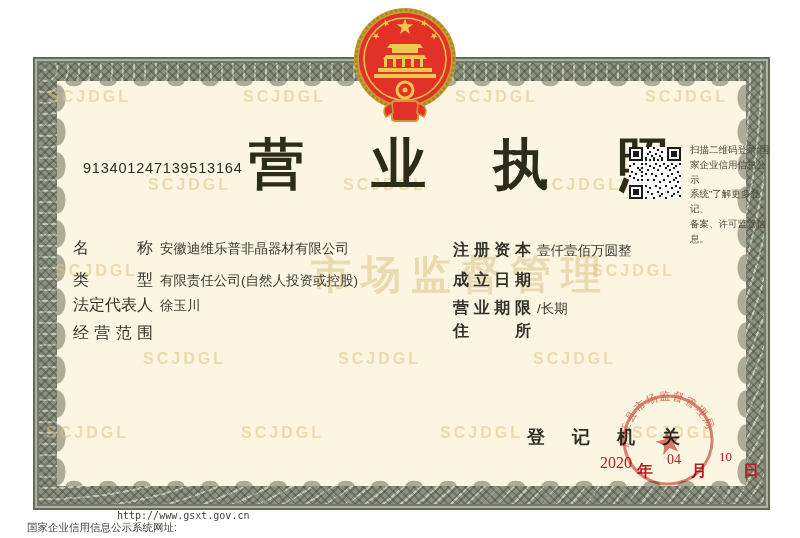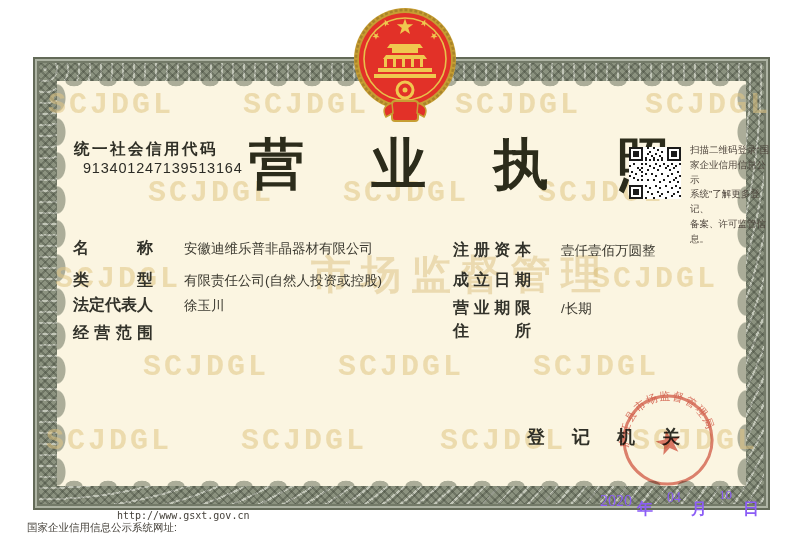--- a/index.html
+++ b/index.html
@@ -20,39 +20,39 @@
   
   .paper{position:absolute;left:57px;top:81px;width:689px;height:405px;background:#fbf5e1;}
   .sc{position:absolute;opacity:.75;}
   .sc.t{left:0;right:0;top:0;height:10px;background-image:radial-gradient(ellipse 16px 10px at 50% 0%, rgba(118,125,105,.8) 0 8px, rgba(118,125,105,0) 9px);background-size:34px 10px;background-repeat:repeat-x;}
   .sc.b{left:0;right:0;bottom:0;height:10px;background-image:radial-gradient(ellipse 16px 10px at 50% 100%, rgba(118,125,105,.8) 0 8px, rgba(118,125,105,0) 9px);background-size:34px 10px;background-repeat:repeat-x;}
   .sc.l{top:0;bottom:0;left:0;width:10px;background-image:radial-gradient(ellipse 10px 16px at 0% 50%, rgba(118,125,105,.8) 0 8px, rgba(118,125,105,0) 9px);background-size:10px 34px;background-repeat:repeat-y;}
   .sc.r{top:0;bottom:0;right:0;width:10px;background-image:radial-gradient(ellipse 10px 16px at 100% 50%, rgba(118,125,105,.8) 0 8px, rgba(118,125,105,0) 9px);background-size:10px 34px;background-repeat:repeat-y;}
 
   
   .wm-layer{position:absolute;inset:0;pointer-events:none;}
-  .wm{position:absolute;font-weight:bold;font-size:30px;letter-spacing:3px;color:rgba(224,197,131,.55);font-family:Liberation Mono, monospace;}
+  .wm{position:absolute;font-weight:bold;font-size:16px;letter-spacing:3px;color:rgba(224,197,131,.55);}
   .wm-big{position:absolute;left:288px;top:247px;font-size:40px;font-weight:bold;letter-spacing:10px;color:rgba(213,181,110,.42);white-space:nowrap;margin-left:23px;}
 
   .content{position:absolute;inset:0;}
   .cc-label{position:absolute;left:74px;top:139px;font-size:15.5px;font-weight:700;letter-spacing:2.5px;color:#2f2f26;}
   .cc-num{position:absolute;left:83px;top:160px;font-size:14.5px;letter-spacing:.8px;color:#2c2c26;font-family:Liberation Sans, sans-serif;}
   .title{position:absolute;left:249px;top:128px;font-size:55px;font-weight:800;letter-spacing:26px;color:#2c2c1b;white-space:nowrap;}
 
   .qr-caption{position:absolute;left:690px;top:143px;width:82px;font-size:9.5px;line-height:14.8px;color:#4d443c;white-space:pre-line;}
 
-  .flabel{position:absolute;width:80px;font-size:16px;font-weight:700;color:#32322a;
+  .flabel{position:absolute;width:80px;font-size:16px;font-weight:400;color:#32322a;
           text-align:justify;text-align-last:justify;}
   .rlabel{position:absolute;width:78px;font-size:16px;font-weight:600;color:#32322a;
           text-align:justify;text-align-last:justify;}
-  .fvalue{position:absolute;font-size:13.5px;color:#3a382f;white-space:nowrap;margin-left:24px;}
+  .fvalue{position:absolute;font-size:13.5px;color:#3a382f;white-space:nowrap;}
   .scope{position:absolute;font-size:11.5px;line-height:15px;color:#3a382f;width:315px;white-space:pre-line;}
 
   .reg-label{position:absolute;left:527px;top:425px;font-size:18px;font-weight:600;letter-spacing:11px;color:#2f2f26;white-space:nowrap;}
-  .dt{position:absolute;color:#8b5cf6;margin-top:38px;}
+  .dt{position:absolute;color:#b91c1c;}
   .dt.num{font-family:"Liberation Serif",serif;}
   .dt.unit{font-weight:600;}
 
   .footer-label{position:absolute;left:27px;top:521px;font-size:10.5px;color:#45413a;}
   .footer-url{position:absolute;left:117px;top:510px;font-size:10px;color:#45413a;font-family:"DejaVu Sans Mono",monospace;}
   .footer-right{position:absolute;left:658px;top:518px;font-size:11px;color:#3b3b33;}
 
   .seal{position:absolute;left:618px;top:390px;width:100px;height:100px;transform:rotate(-12deg);
         opacity:.85;mix-blend-mode:multiply;}
   .emblem{position:absolute;left:352px;top:3px;width:106px;height:120px;}
@@ -87,21 +87,20 @@
     <span class="wm" style="left:533px;top:350px">SCJDGL</span>
     <span class="wm" style="left:46px;top:424px">SCJDGL</span>
     <span class="wm" style="left:241px;top:424px">SCJDGL</span>
     <span class="wm" style="left:440px;top:424px">SCJDGL</span>
     <span class="wm" style="left:632px;top:424px">SCJDGL</span>
     <span class="wm-big">市场监督管理</span>
   </div>
 
   <div class="content">
 
-    <div class="cc-label">统一社会信用代码</div>
     <div class="cc-num">913401247139513164</div>
     <div class="title">营 业 执 照</div>
 
     <svg class="qr" viewBox="0 0 26 26" xmlns="http://www.w3.org/2000/svg">
       <rect width="26" height="26" fill="#ffffff"></rect>
       <g fill="#1b1b1b">
         <rect x="0" y="0" width="7" height="7"></rect>
           <rect x="1" y="1" width="5" height="5" fill="#fff"></rect>
           <rect x="2" y="2" width="3" height="3"></rect>
         <rect x="19" y="0" width="7" height="7"></rect>

